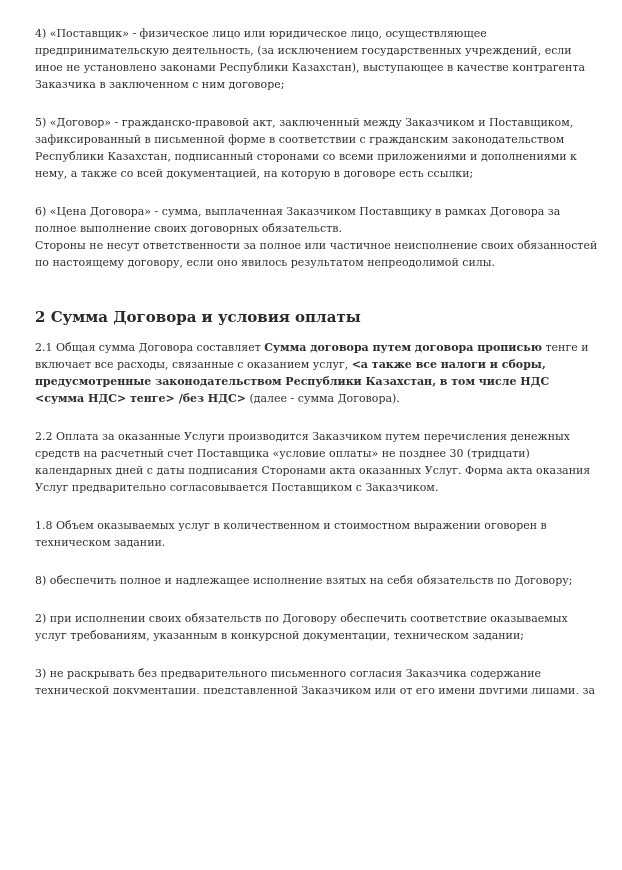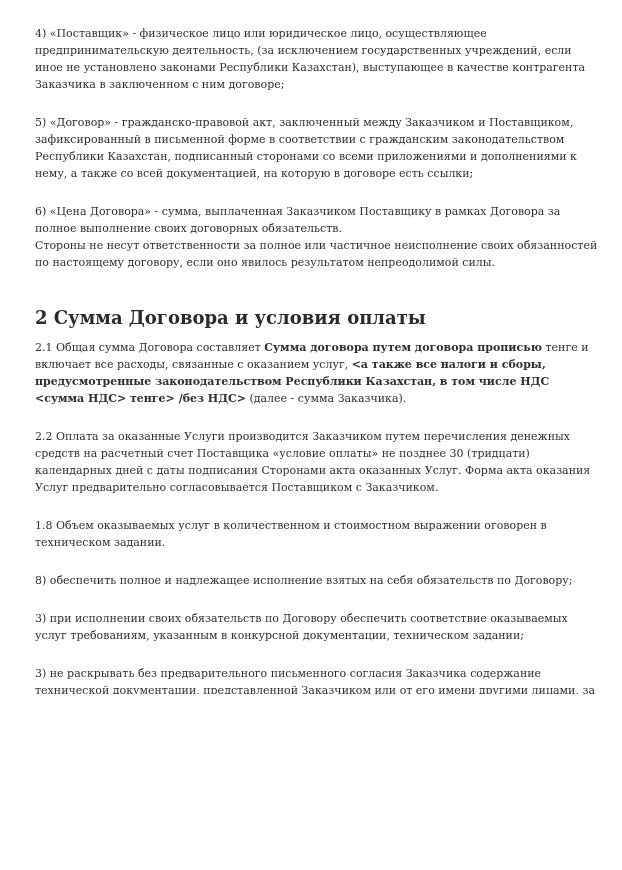--- a/index.html
+++ b/index.html
@@ -19,21 +19,21 @@
     font-size: 11px;
     line-height: 17px;
     color: #2f2f2f;
   }
   .page p {
     margin: 0 0 21px 0;
     white-space: pre-wrap;
     text-align: left;
   }
   .page h2 {
-    font-size: 18px;
+    font-size: 15px;
     line-height: 17px;
     font-weight: bold;
     margin: 38px 0 13px 0;
     color: #2a2a2a;
   }
   .page b {
     font-weight: bold;
   }
 </style>
 </head>
@@ -42,26 +42,26 @@
 <div class="page">
   <p>4) «Поставщик» - физическое лицо или юридическое лицо, осуществляющее предпринимательскую деятельность, (за исключением государственных учреждений, если иное не установлено законами Республики Казахстан), выступающее в качестве контрагента Заказчика в заключенном с ним договоре;</p>
 
   <p>5) «Договор» - гражданско-правовой акт, заключенный между Заказчиком и Поставщиком, зафиксированный в письменной форме в соответствии с гражданским законодательством Республики Казахстан, подписанный сторонами со всеми приложениями и дополнениями к нему, а также со всей документацией, на которую в договоре есть ссылки;</p>
 
   <p>6) «Цена Договора» - сумма, выплаченная Заказчиком Поставщику в рамках Договора за полное выполнение своих договорных обязательств.
 Стороны не несут ответственности за полное или частичное неисполнение своих обязанностей по настоящему договору, если оно явилось результатом непреодолимой силы.</p>
 
   <h2>2 Сумма Договора и условия оплаты</h2>
 
-  <p><span>2.1 Общая сумма Договора составляет </span><b>Сумма договора путем договора прописью</b><span> тенге и включает все расходы, связанные с оказанием услуг, </span><b>&lt;а также все налоги и сборы, предусмотренные законодательством Республики Казахстан, в том числе НДС &lt;сумма НДС&gt; тенге&gt; /без НДС&gt;</b><span> (далее - сумма Заказчика).</span></p>
+  <p><span>2.1 Общая сумма Договора составляет </span><b>Сумма договора путем договора прописью</b><span> тенге и включает все расходы, связанные с оказанием услуг, </span><b>&lt;а также все налоги и сборы, предусмотренные законодательством Республики Казахстан, в том числе НДС &lt;сумма НДС&gt; тенге&gt; /без НДС&gt;</b><span> (далее - сумма Договора).</span></p>
 
   <p>2.2 Оплата за оказанные Услуги производится Заказчиком путем перечисления денежных средств на расчетный счет Поставщика «условие оплаты» не позднее 30 (тридцати) календарных дней с даты подписания Сторонами акта оказанных Услуг. Форма акта оказания Услуг предварительно согласовывается Поставщиком с Заказчиком.</p>
 
   <p>1.8 Объем оказываемых услуг в количественном и стоимостном выражении оговорен в техническом задании.</p>
 
 
 
   <p>8) обеспечить полное и надлежащее исполнение взятых на себя обязательств по Договору;</p>
 
-  <p>3) при исполнении своих обязательств по Договору обеспечить соответствие оказываемых услуг требованиям, указанным в конкурсной документации, техническом задании;</p>
+  <p>2) при исполнении своих обязательств по Договору обеспечить соответствие оказываемых услуг требованиям, указанным в конкурсной документации, техническом задании;</p>
 
   <p>3) не раскрывать без предварительного письменного согласия Заказчика содержание технической документации, представленной Заказчиком или от его имени другими лицами, за исключением того персонала, который привлечен Поставщиком для исполнения условий Договора. Указанная информация должна предоставляться этому персоналу конфиденциально</p>
 </div>
 
 </body></html>

